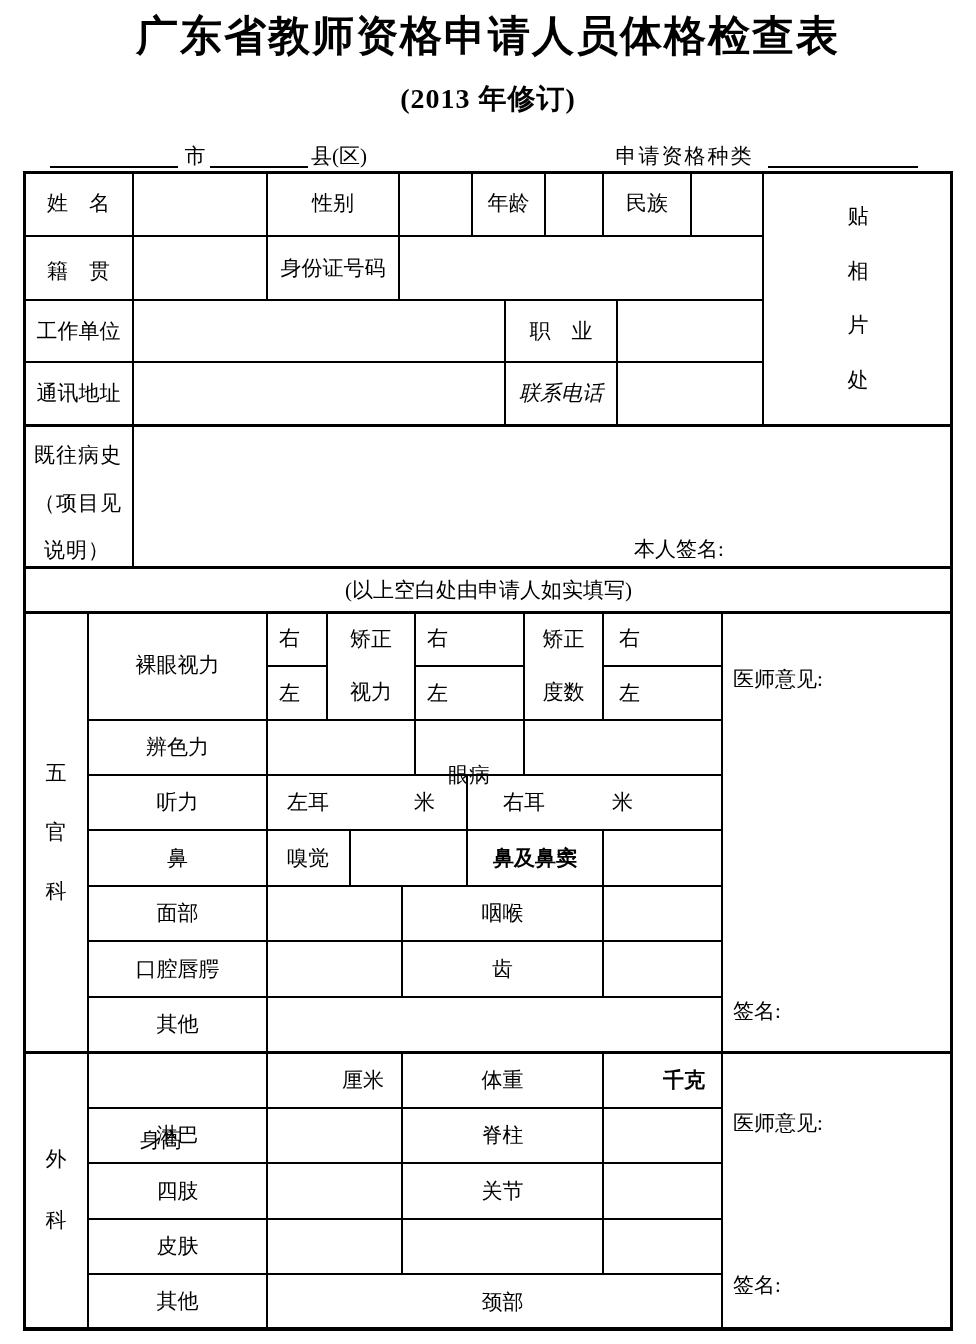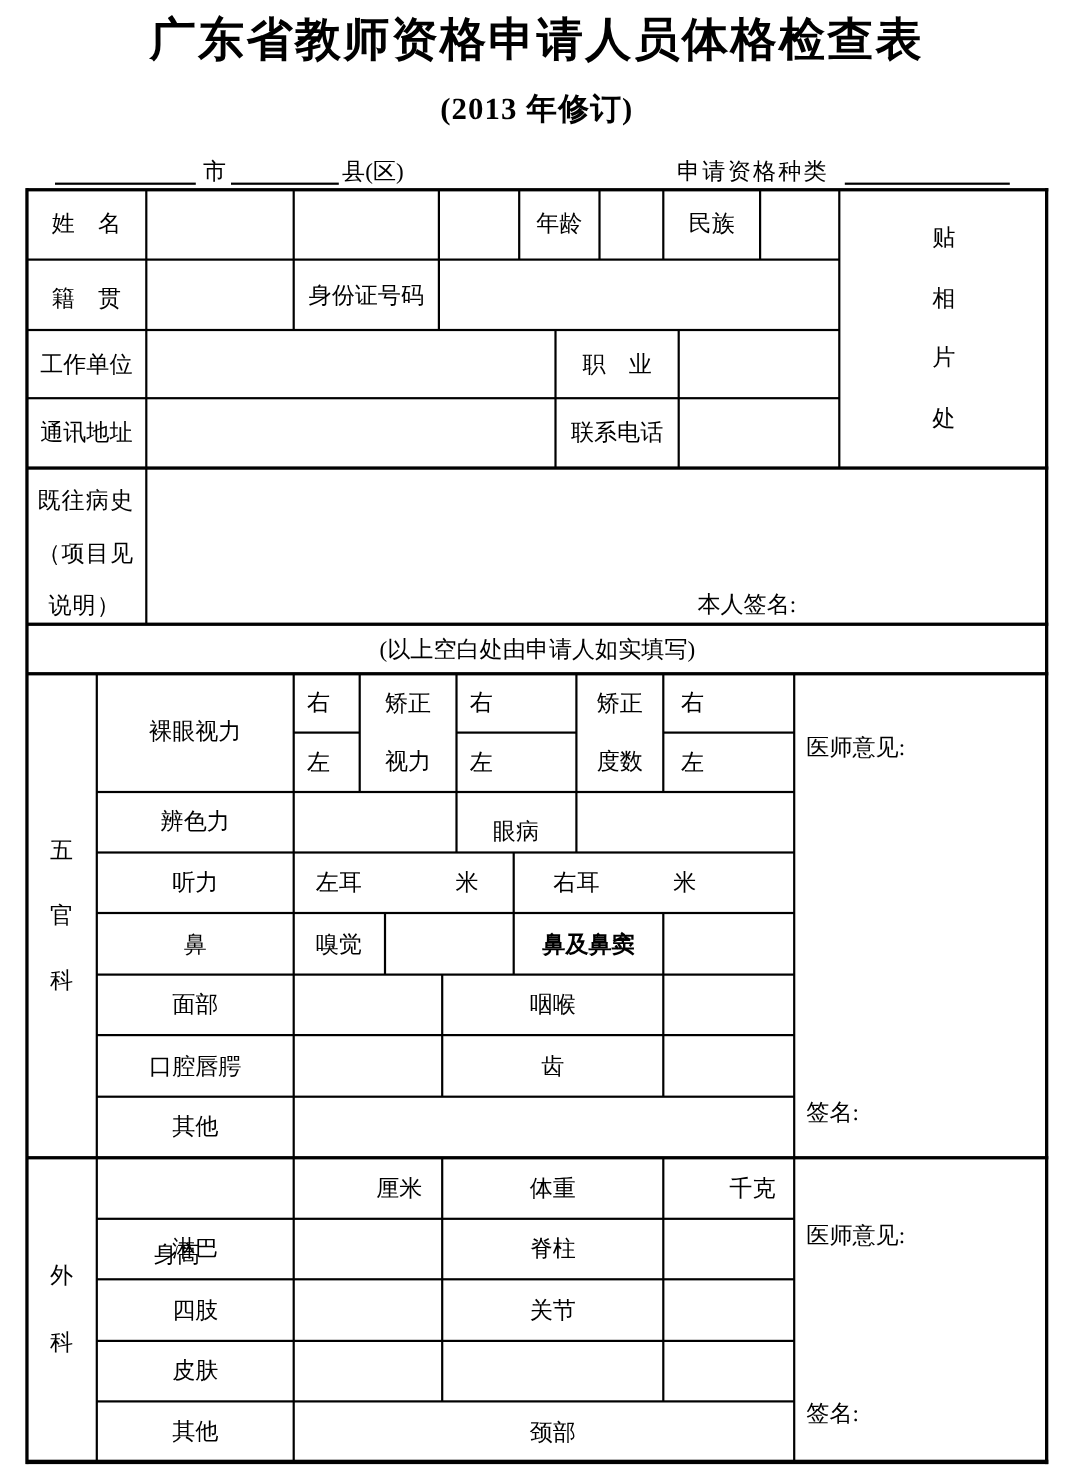--- a/index.html
+++ b/index.html
@@ -86,28 +86,29 @@
   <div class="field" style="left:400px;top:237px;width:362px;height:62px;"></div>
   <div class="field" style="left:134px;top:301px;width:370px;height:60px;"></div>
   <div class="field" style="left:618px;top:301px;width:144px;height:60px;"></div>
   <div class="field" style="left:134px;top:363px;width:370px;height:61px;"></div>
   <div class="field" style="left:618px;top:363px;width:144px;height:61px;"></div>
   <div class="field" style="left:134px;top:427px;width:819px;height:139px;"></div>
   <div class="field" style="left:723px;top:612px;width:227px;height:437px;"></div>
   <div class="field" style="left:723px;top:1054px;width:227px;height:273px;"></div>
 
   <div class="t" style="left:24px;top:172px;width:109px;height:63px;">姓　名</div>
+  <div class="t" style="left:267px;top:172px;width:132px;height:63px;">性别</div>
   <div class="t" style="left:472px;top:172px;width:73px;height:63px;">年龄</div>
   <div class="t" style="left:603px;top:172px;width:88px;height:63px;">民族</div>
   <div class="t" style="left:24px;top:237px;width:109px;height:68px;text-align:right;">籍　贯</div>
   <div class="t" style="left:267px;top:237px;width:132px;height:62px;">身份证号码</div>
   <div class="t" style="left:24px;top:301px;width:109px;height:60px;">工作单位</div>
   <div class="t" style="left:505px;top:301px;width:112px;height:60px;">职　业</div>
   <div class="t" style="left:24px;top:363px;width:109px;height:61px;">通讯地址</div>
-  <div class="t" style="left:505px;top:363px;width:112px;height:61px;">联系电话</div>
+  <div class="t" style="left:505px;top:363px;width:112px;height:61px;font-style:italic;">联系电话</div>
 
   <div class="t vcol" style="left:763px;top:172px;width:190px;height:253px;justify-content:space-evenly;">
     <div>贴</div>
     <div>相</div>
     <div>片</div>
     <div>处</div>
   </div>
 
   <div class="t vcol tl" style="left:34px;top:445px;width:100px;height:116px;justify-content:space-between;align-items:flex-start;letter-spacing:1px;">
     <div>既往病史</div>
@@ -134,21 +135,21 @@
   <div class="t tl" style="left:427px;top:612px;width:96px;height:53px;">右</div>
   <div class="t tl" style="left:427px;top:667px;width:96px;height:52px;">左</div>
   <div class="t vcol" style="left:524px;top:612px;width:79px;height:107px;gap:32px;">
     <div>矫正</div>
     <div>度数</div>
   </div>
   <div class="t tl" style="left:619px;top:612px;width:103px;height:53px;">右</div>
   <div class="t tl" style="left:619px;top:667px;width:103px;height:52px;">左</div>
 
   <div class="t" style="left:88px;top:721px;width:179px;height:53px;">辨色力</div>
-  <div class="t" style="left:415px;top:721px;width:108px;height:71px;">眼病</div>
+  <div class="t" style="left:415px;top:740px;width:108px;height:71px;">眼病</div>
 
   <div class="t" style="left:88px;top:776px;width:179px;height:53px;">听力</div>
   <div class="t tl" style="left:287px;top:776px;width:50px;height:53px;">左耳</div>
   <div class="t tl" style="left:414px;top:776px;width:26px;height:53px;">米</div>
   <div class="t tl" style="left:503px;top:776px;width:50px;height:53px;">右耳</div>
   <div class="t tl" style="left:612px;top:776px;width:26px;height:53px;">米</div>
 
   <div class="t" style="left:88px;top:831px;width:179px;height:54px;">鼻</div>
   <div class="t" style="left:267px;top:831px;width:82px;height:54px;">嗅觉</div>
   <div class="t" style="left:468px;top:831px;width:134px;height:54px;font-weight:bold;">鼻及鼻窦</div>
@@ -165,21 +166,21 @@
   <div class="t tl" style="left:733px;top:998px;width:120px;height:26px;">签名:</div>
 
   <div class="t vcol" style="left:24px;top:1052px;width:64px;height:275px;gap:40px;">
     <div>外</div>
     <div>科</div>
   </div>
 
   <div class="t" style="left:88px;top:1114px;width:146px;height:53px;">身高</div>
   <div class="t" style="left:338px;top:1054px;width:50px;height:53px;">厘米</div>
   <div class="t" style="left:403px;top:1054px;width:199px;height:53px;">体重</div>
-  <div class="t" style="left:658px;top:1054px;width:52px;height:53px;">千克</div>
+  <div class="t" style="left:658px;top:1054px;width:52px;height:53px;font-weight:bold;">千克</div>
 
   <div class="t" style="left:88px;top:1109px;width:179px;height:53px;">淋巴</div>
   <div class="t" style="left:403px;top:1109px;width:199px;height:53px;">脊柱</div>
 
   <div class="t" style="left:88px;top:1164px;width:179px;height:54px;">四肢</div>
   <div class="t" style="left:403px;top:1164px;width:199px;height:54px;">关节</div>
 
   <div class="t" style="left:88px;top:1220px;width:179px;height:53px;">皮肤</div>
   <div class="t" style="left:403px;top:1276px;width:199px;height:53px;">颈部</div>
 

